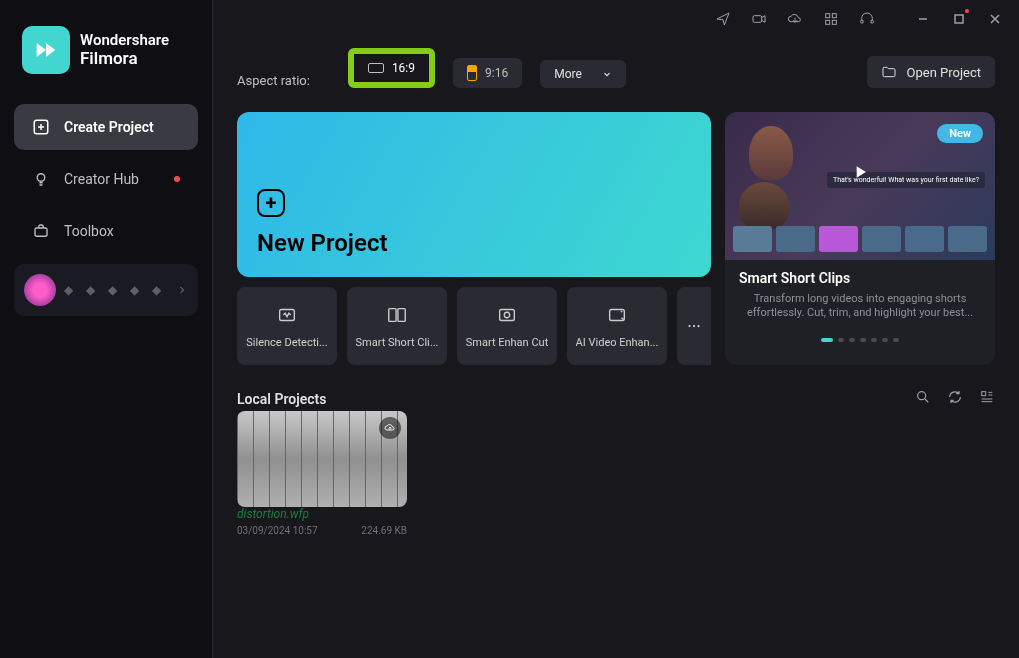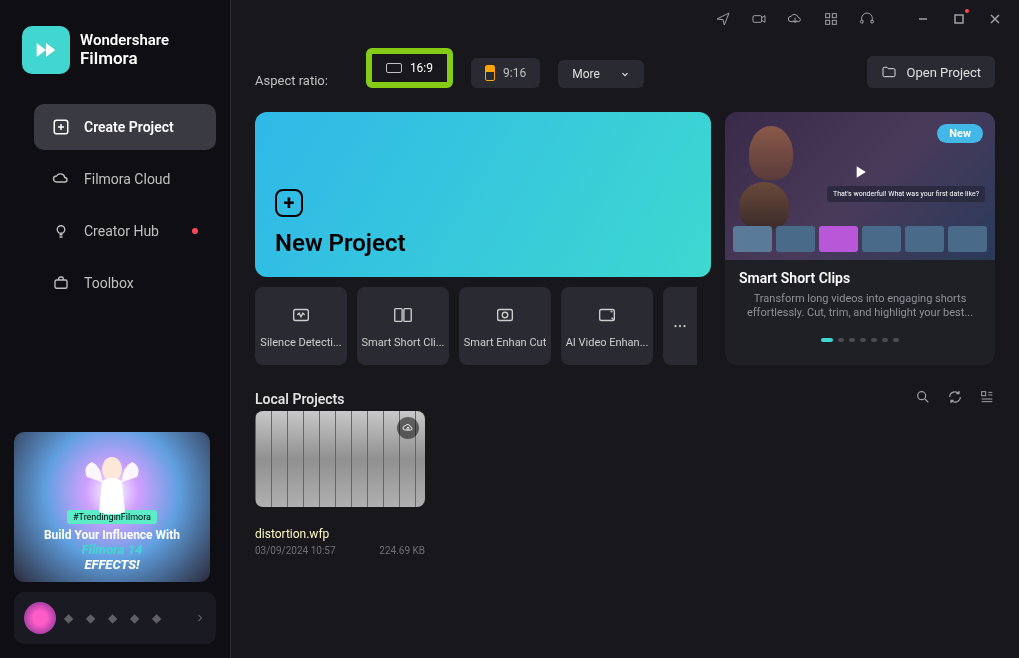--- a/index.html
+++ b/index.html
@@ -60,21 +60,20 @@
     .nav-item {
       display: flex;
       align-items: center;
       gap: 14px;
       padding: 14px 18px;
       border-radius: 10px;
       font-size: 14px;
       color: #c0c0c0;
       cursor: pointer;
       position: relative;
-      margin-left: 20px;
     }
     .nav-item.active {
       background: #3a3a42;
       color: #fff;
       font-weight: 600;
     }
     .nav-dot {
       width: 6px;
       height: 6px;
       background: #ff4757;
@@ -281,21 +280,21 @@
     .new-project-label {
       font-size: 24px;
       font-weight: 600;
       color: #000;
     }
     .tools-row {
       display: flex;
       gap: 10px;
     }
     .tool-card {
-      width: 92px;
+      width: 100px;
       height: 78px;
       background: #2a2a32;
       border-radius: 8px;
       display: flex;
       flex-direction: column;
       align-items: center;
       justify-content: center;
       gap: 10px;
       font-size: 11px;
       color: #d0d0d0;
@@ -442,22 +441,23 @@
       height: 22px;
       background: rgba(0,0,0,0.5);
       border-radius: 50%;
       display: flex;
       align-items: center;
       justify-content: center;
       color: #fff;
     }
     .project-name {
       font-size: 12px;
-      color: #fef9c3;
-      margin-top: 20px;
+      color: #15803d;
+      margin-top: 0;
+      font-style: italic;
     }
     .project-meta {
       display: flex;
       justify-content: space-between;
       font-size: 10px;
       color: #707078;
       margin-top: 4px;
     }
     .person-blob {
       position: absolute;
@@ -491,55 +491,35 @@
   <div class="nav">
     <div class="nav-item active">
       <svg width="18" height="18" viewBox="0 0 24 24" fill="none">
           <rect x="3" y="3" width="18" height="18" rx="3" stroke="currentColor" stroke-width="2"></rect>
           <path d="M12 8 V16 M8 12 H16" stroke="currentColor" stroke-width="2"></path>
         </svg>
       <span>Create Project</span>
     </div>
     <div class="nav-item">
       <svg width="18" height="18" viewBox="0 0 24 24" fill="none">
-          <path d="M6 16 a4 4 0 0 1 0-8 a6 6 0 0 1 11 2 a3 3 0 0 1 0 6 Z" stroke="currentColor" stroke-width="1.8"></path>
-        </svg>
-      <span>Filmora Cloud</span>
-    </div>
-    <div class="nav-item">
-      <svg width="18" height="18" viewBox="0 0 24 24" fill="none">
           <circle cx="12" cy="10" r="5" stroke="currentColor" stroke-width="1.8"></circle>
           <path d="M10 17 H14 M10 20 H14" stroke="currentColor" stroke-width="1.8"></path>
         </svg>
       <span>Creator Hub</span>
       <span class="nav-dot"></span>
     </div>
     <div class="nav-item">
       <svg width="18" height="18" viewBox="0 0 24 24" fill="none">
           <rect x="4" y="8" width="16" height="11" rx="2" stroke="currentColor" stroke-width="1.8"></rect>
           <path d="M9 8 V6 a2 2 0 0 1 2-2 h2 a2 2 0 0 1 2 2 V8" stroke="currentColor" stroke-width="1.8"></path>
         </svg>
       <span>Toolbox</span>
     </div>
   </div>
 
-  <div class="promo">
-    <div class="angel">
-      <svg width="70" height="75" viewBox="0 0 70 75">
-          <ellipse cx="35" cy="22" rx="10" ry="12" fill="#fce8d8"></ellipse>
-          <path d="M10 30 Q 5 20 15 15 Q 25 20 25 35 Z" fill="#fff" opacity="0.9"></path>
-          <path d="M60 30 Q 65 20 55 15 Q 45 20 45 35 Z" fill="#fff" opacity="0.9"></path>
-          <path d="M25 34 Q 35 28 45 34 L 48 65 Q 35 70 22 65 Z" fill="#fff"></path>
-        </svg>
-    </div>
-    <div class="promo-tag">#TrendinginFilmora</div>
-    <div class="promo-text">Build Your Influence With</div>
-    <div class="promo-text"><span class="promo-effects">Filmora 14</span></div>
-    <div class="promo-effects" style="color:#fff;">EFFECTS!</div>
-  </div>
 
   <div class="gems-bar">
     <div class="gem big"></div>
     <div class="gem">◆</div>
     <div class="gem">◆</div>
     <div class="gem">◆</div>
     <div class="gem">◆</div>
     <div class="gem">◆</div>
     <svg width="12" height="12" viewBox="0 0 24 24" style="margin-left:auto;color:#888">
         <path d="M9 6 L15 12 L9 18" stroke="currentColor" stroke-width="2" fill="none"></path>
@@ -665,21 +645,21 @@
                 <circle cx="18" cy="12" r="1.5" fill="#ccc"></circle>
               </svg>
           </div>
         </div>
       </div>
 
       <div class="hero-right">
         <div class="feature-img">
           <div class="person-blob" style="top:14px;left:24px;width:44px;height:54px;background:linear-gradient(#8a5a4a,#5a3a3a)"></div>
           <div class="person-blob" style="top:70px;left:14px;width:50px;height:48px;background:linear-gradient(#6a4a3a,#3a2a2a)"></div>
-          <div class="caption-bubble" style="top:74px;right:10px;">That's wonderful! What was your first date like?</div>
+          <div class="caption-bubble" style="top:60px;right:10px;">That's wonderful! What was your first date like?</div>
           <div class="new-badge">New</div>
           <div class="play-center">
             <svg width="20" height="20" viewBox="0 0 24 24">
                 <path d="M8 5 L19 12 L8 19 Z" fill="#fff"></path>
               </svg>
           </div>
           <div class="feature-mini">
             <div class="mini-thumb" style="background:#5a7a9a"></div>
             <div class="mini-thumb" style="background:#4a6a8a"></div>
             <div class="mini-thumb" style="background:#b858d8"></div>

